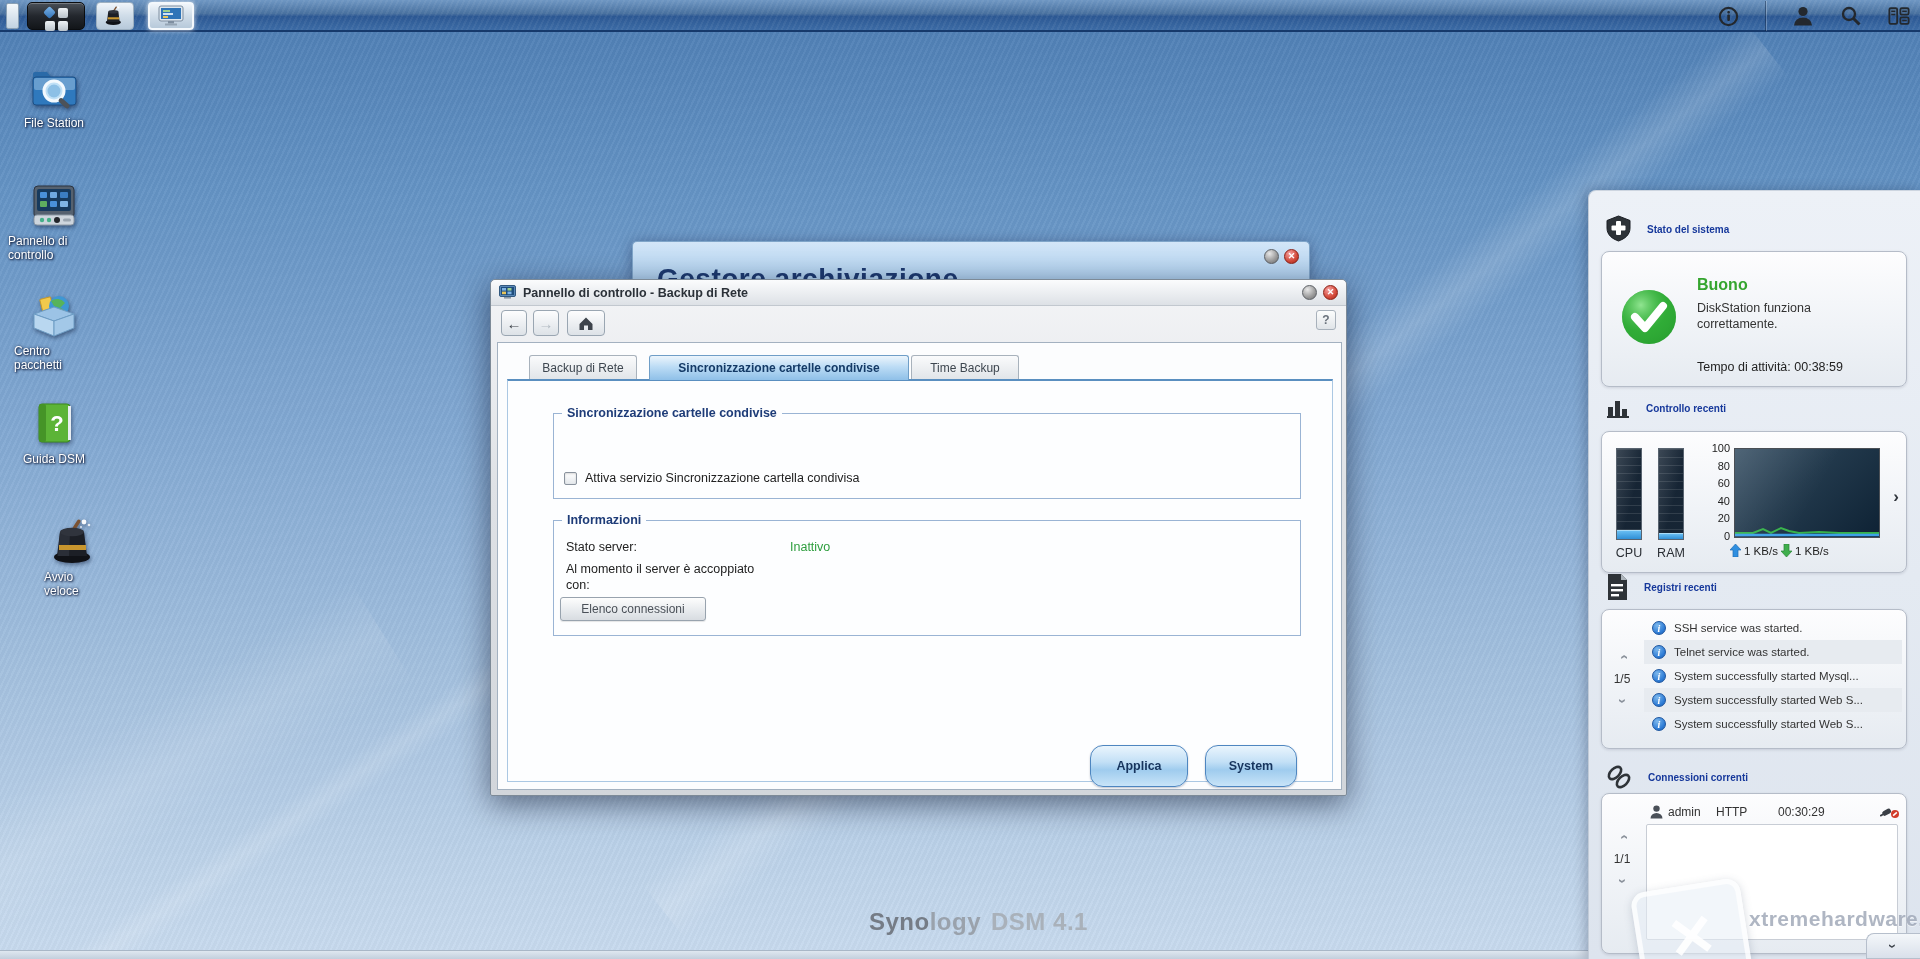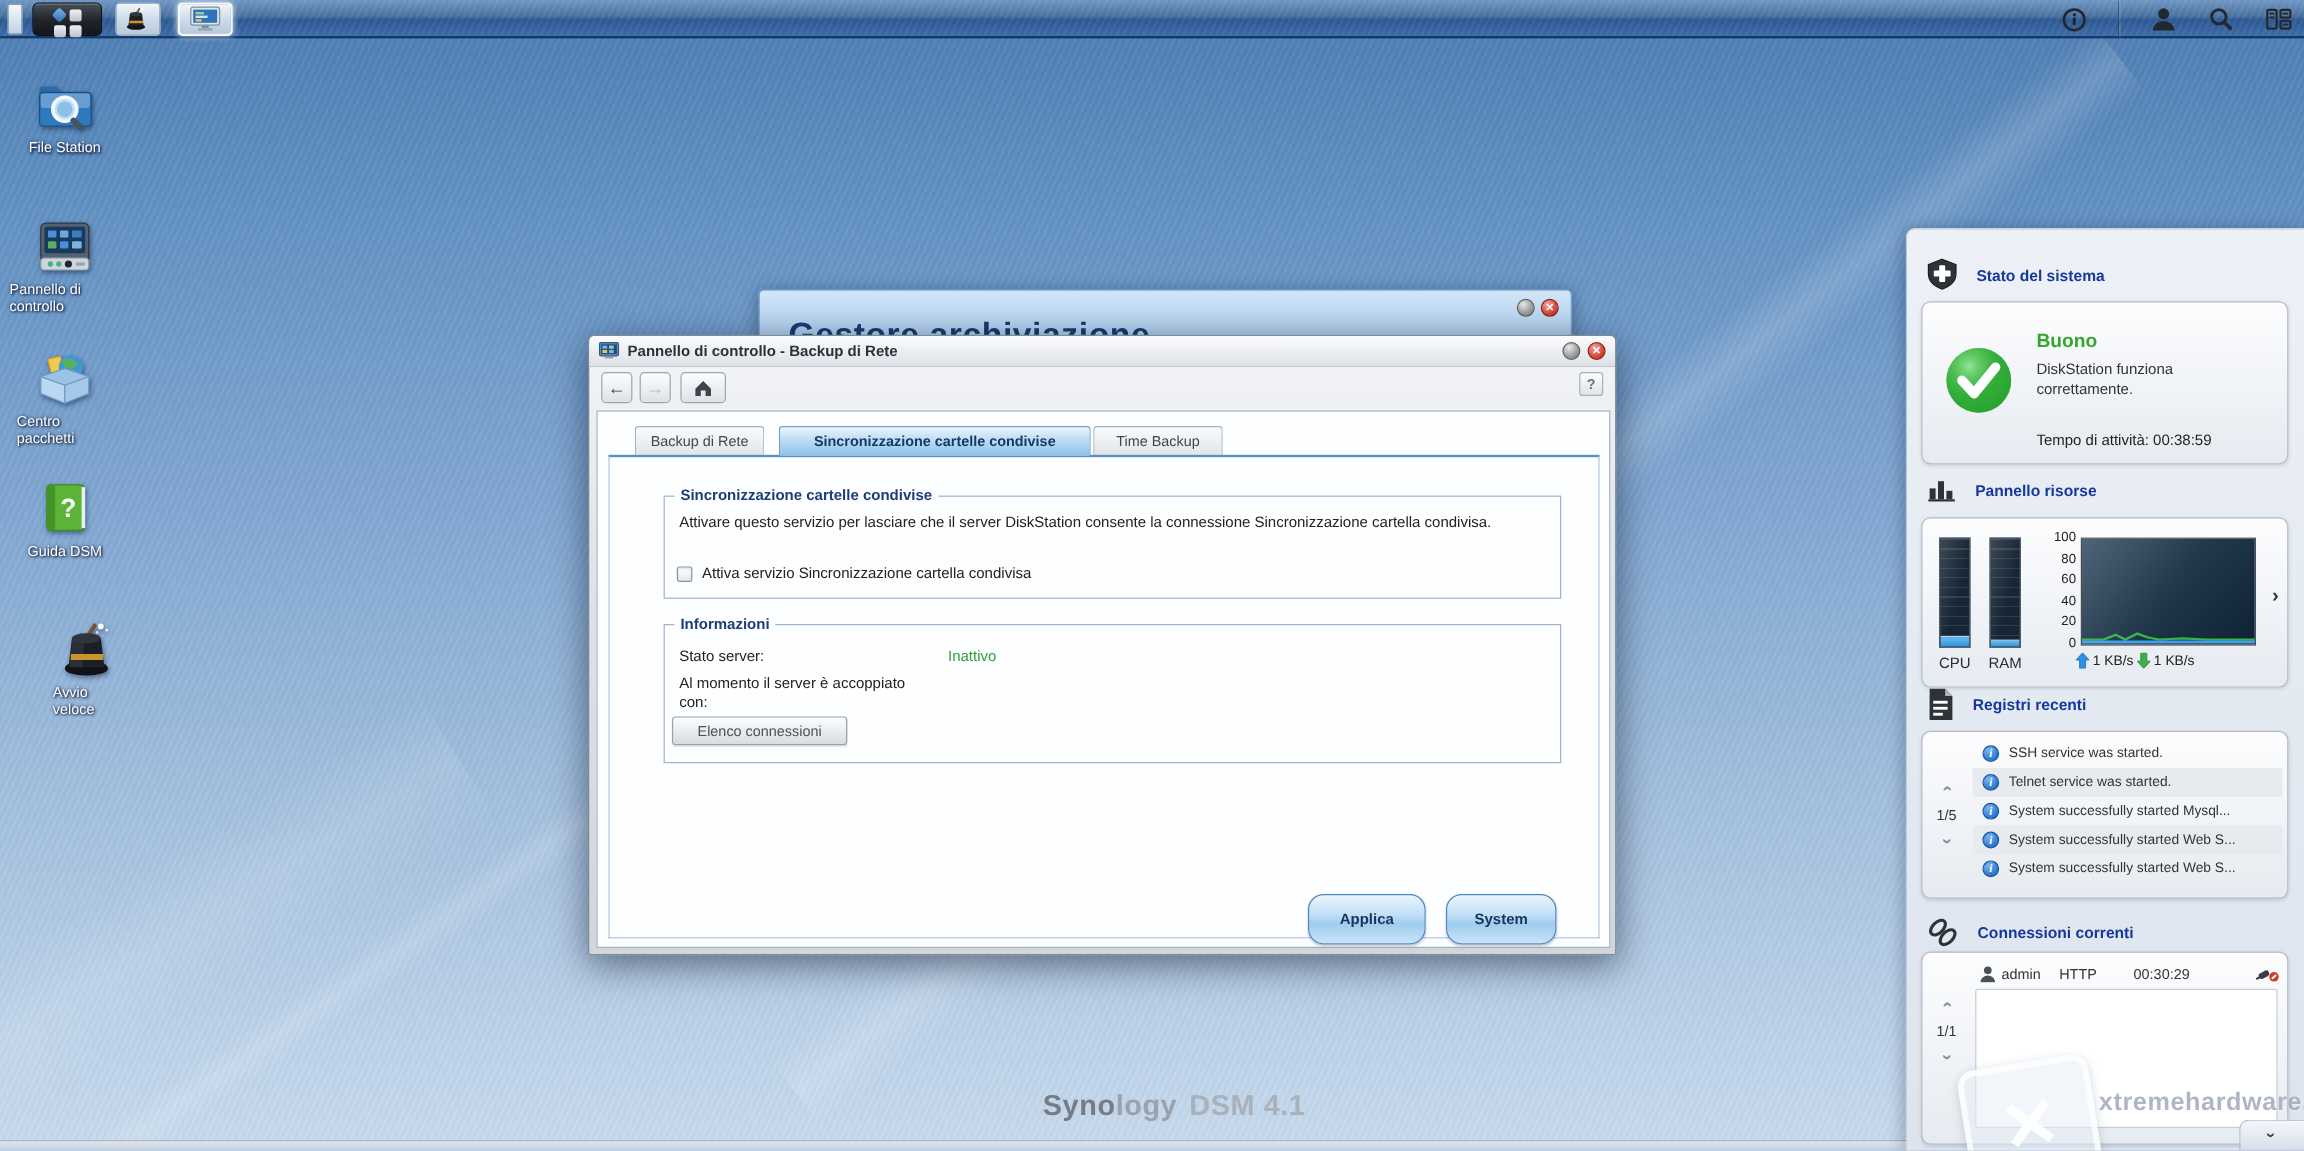--- a/index.html
+++ b/index.html
@@ -98,21 +98,21 @@
     background:linear-gradient(180deg,#eaf5fd 0%, #c3e0f6 40%, #9fccee 60%, #c8e4f8 100%);
     font-size:12.5px; font-weight:bold; color:#17355e; display:flex; align-items:center; justify-content:center;
     box-shadow:0 1px 2px rgba(0,20,60,.25); }
 
   
   #sidebar { position:absolute; left:1588px; top:190px; width:332px; height:769px;
     background:linear-gradient(180deg,#edf1f7 0%, #e4eaf2 50%, #dde4ee 100%);
     border-left:1px solid #c2cbd8; border-top:1px solid #cdd5e0; border-radius:8px 0 0 0;
     box-shadow:-3px 0 12px rgba(0,10,40,.25); z-index:30; }
   .widget-header { position:absolute; left:16px; display:flex; align-items:center; gap:15px; }
-  .widget-header .wh-text { font-size:13px; font-weight:bold; color:#16389b; }
+  .widget-header .wh-text { font-size:10px; font-weight:bold; color:#16389b; }
   .card { position:absolute; left:12px; width:306px; border:1px solid #b5bcc8; border-radius:8px;
     background:linear-gradient(180deg,#fdfdfe 0%, #f0f3f7 55%, #e6ebf1 100%); box-shadow:0 1px 3px rgba(0,10,40,.12); }
   .pager { position:absolute; left:0; top:0; width:40px; height:100%; display:flex; flex-direction:column;
     align-items:center; justify-content:center; gap:10px; }
   .pager .pg-arrow { font-size:15px; font-weight:bold; color:#8a919b; line-height:10px; cursor:pointer; }
   .pager .pg-label { font-size:12px; color:#333; }
   .rot-up { display:inline-block; transform:rotate(-90deg); }
   .rot-down { display:inline-block; transform:rotate(90deg); }
 
   .gauge { position:absolute; width:26px; height:92px; background:#0f1e2e; border:1px solid #58636f; overflow:hidden; }
@@ -309,21 +309,20 @@
         <span>Sincronizzazione cartelle condivise</span>
       </div>
       <div class="tab" style="left:413px; width:108px;">
         <span>Time Backup</span>
       </div>
 
       <div class="tab-panel">
 
         <div class="fieldset" style="left:45px; top:32px; width:748px; height:86px;">
           <div class="legend">Sincronizzazione cartelle condivise</div>
-          <div class="body-text" style="position:absolute; left:12px; top:13px; width:710px;">Attivare questo servizio per lasciare che il server DiskStation consente la connessione Sincronizzazione cartella condivisa.</div>
           <div style="position:absolute; left:10px; top:56px; display:flex; align-items:center; gap:8px;">
             <span class="cbx"></span>
             <span class="body-text">Attiva servizio Sincronizzazione cartella condivisa</span>
           </div>
         </div>
 
         <div class="fieldset" style="left:45px; top:139px; width:748px; height:116px;">
           <div class="legend">Informazioni</div>
           <div class="body-text" style="position:absolute; left:12px; top:18px;text-align:center;">Stato server:</div>
           <div class="body-text" style="position: absolute; left: 236px; top: 18px; font-weight: normal; color: rgb(46, 158, 62);">Inattivo</div>
@@ -365,21 +364,21 @@
       <div style="position:absolute; left:95px; top:108px; font-size:12.5px; color:#222;">Tempo di attività: 00:38:59</div>
     </div>
 
     <div class="widget-header" style="top:204px;">
       <svg width="26" height="26" viewBox="0 0 26 26">
         <path d="M2 22 h22" stroke="#2e3338" stroke-width="2"></path>
         <rect x="3" y="12" width="5" height="9" fill="#2e3338"></rect>
         <rect x="10" y="6" width="5" height="15" fill="#2e3338"></rect>
         <rect x="17" y="14" width="5" height="7" fill="#2e3338"></rect>
       </svg>
-      <span class="wh-text">Pannello risorse</span>
+      <span class="wh-text">Controllo recenti</span>
     </div>
     <div class="card" style="top:240px; height:142px;">
       <div class="gauge" style="left:14px; top:16px;">
         <div class="ticks"></div>
         <div class="fill" style="height: 10%;"></div>
         <div class="sheen"></div>
       </div>
       <div class="gauge" style="left:56px; top:16px;">
         <div class="ticks"></div>
         <div class="fill" style="height: 7%;"></div>

